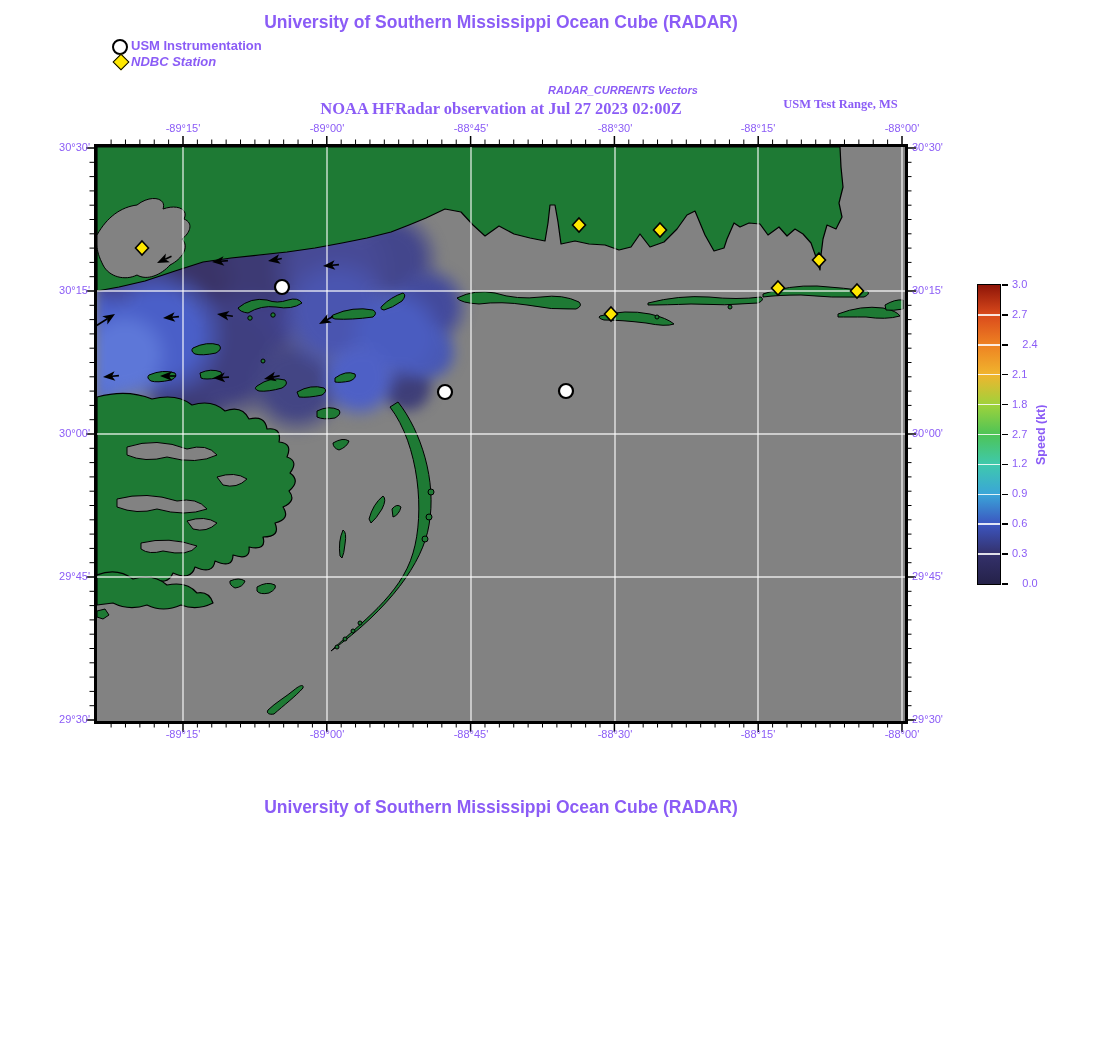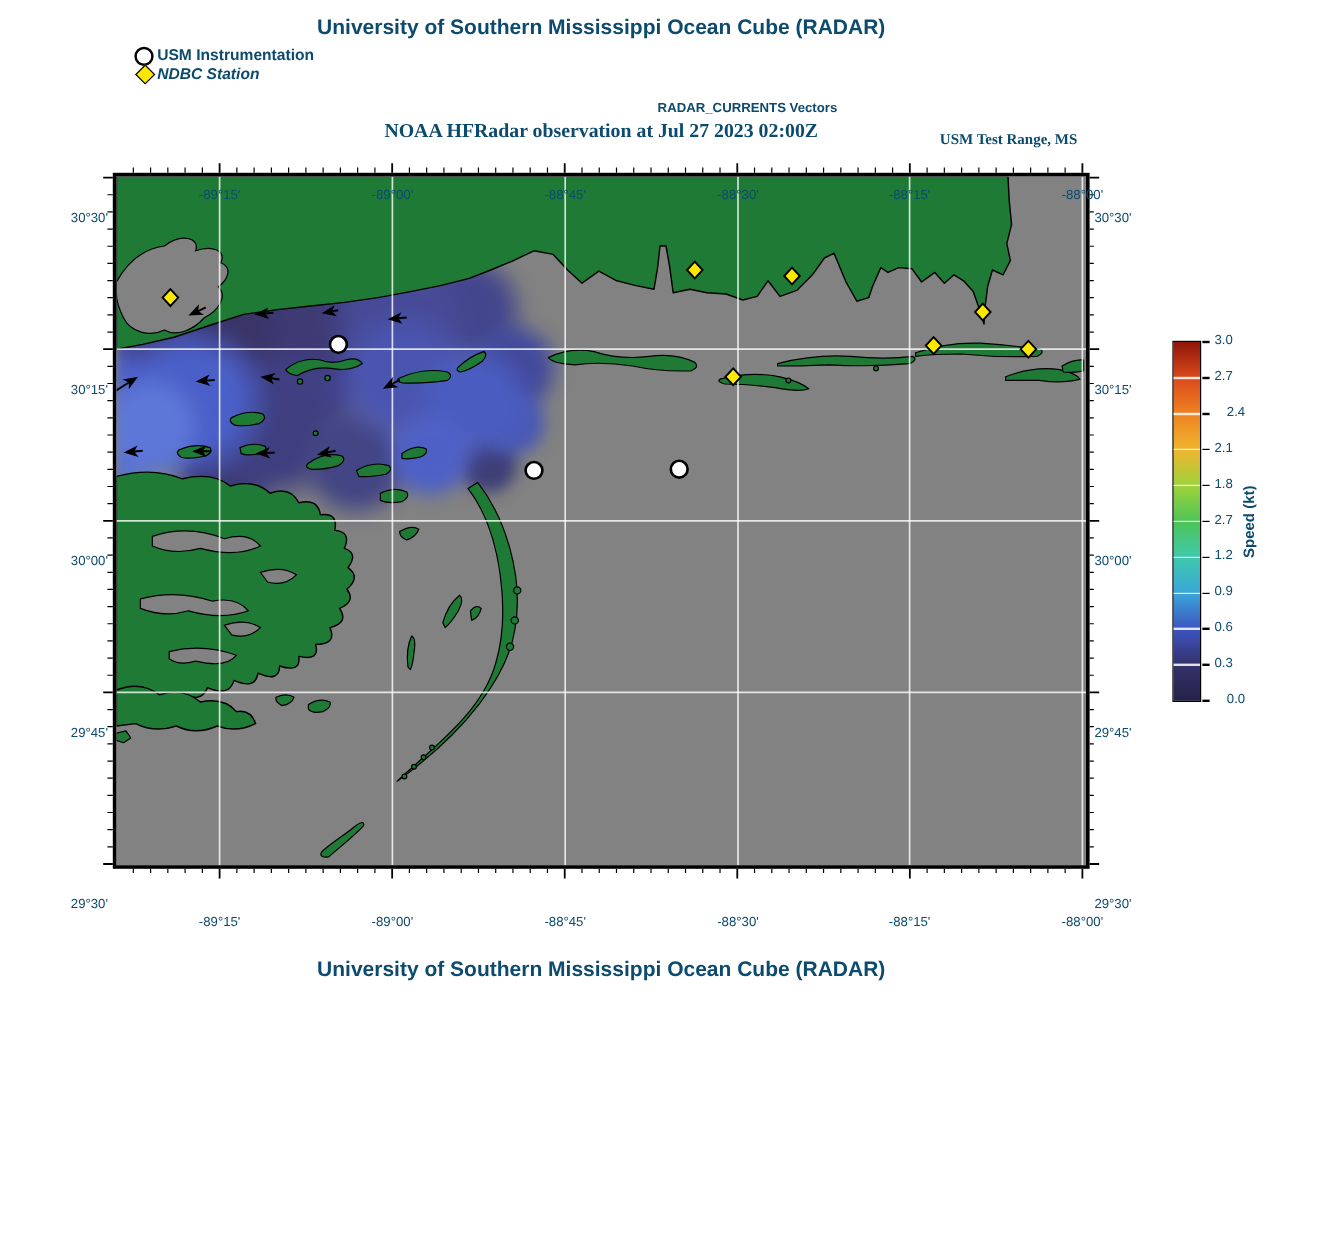--- a/index.html
+++ b/index.html
@@ -1,35 +1,35 @@
 <!DOCTYPE html>
 <html><head>
 <meta charset="utf-8">
 <style>
   html,body{margin:0;padding:0;background:#fff;}
   #fig{position:relative;width:1047px;height:1050px;background:#fff;overflow:hidden;
-       font-family:"Liberation Sans",sans-serif;color:#0c4a6e;}
+       font-family:"Liberation Sans",sans-serif;color:#8b5cf6;}
   .abs{position:absolute;}
   .title{font-weight:bold;font-size:17.5px;text-align:center;letter-spacing:0px;}
   #title-top{left:97px;top:12px;width:808px;}
   #title-bottom{left:97px;top:797px;width:808px;}
   .legend-row{position:absolute;font-weight:bold;font-size:13px;line-height:13px;}
   #legend-circle{left:112px;top:39px;width:12px;height:12px;border:2.2px solid #000;border-radius:50%;background:#fff;}
   #legend-diamond{left:115px;top:56px;width:10px;height:10px;border:1.8px solid #000;background:#ffe800;transform:rotate(45deg);}
   #legend-label-1{left:131px;top:39px;}
   #legend-label-2{left:131px;top:55px;font-style:italic;}
   #scalebox{left:548px;top:37px;width:343px;height:39px;border:2.5px solid #000;background:#fff;}
   .scale-label{position:absolute;left:5px;font-weight:bold;font-size:11.5px;line-height:11px;}
-  #scale-caption{left:548px;top:84px;font-weight:bold;font-size:11px;}
+  #scale-caption{left:548px;top:84px;font-weight:bold;font-size:11px;font-style:italic;}
   #subtitle{left:97px;top:99px;width:808px;text-align:center;font-family:"Liberation Serif",serif;font-weight:bold;font-size:16.5px;}
-  #region-label{left:768px;top:97px;width:145px;text-align:center;font-family:"Liberation Serif",serif;font-weight:bold;font-size:12.5px;margin-top:12px;}
+  #region-label{left:768px;top:97px;width:145px;text-align:center;font-family:"Liberation Serif",serif;font-weight:bold;font-size:12.5px;}
   #map{left:97px;top:147px;width:808px;height:574px;background:#828282;outline:3px solid #000;overflow:hidden;}
   #blob{position:absolute;left:0;top:0;width:808px;height:574px;filter:blur(5px);}
   #land,#overlay{position:absolute;left:0;top:0;}
-  .tick-label{position:absolute;font-size:11px;line-height:14px;white-space:nowrap;margin-top:35px;}
+  .tick-label{position:absolute;font-size:11px;line-height:14px;white-space:nowrap;}
   #cbar{left:978px;top:285px;width:22px;height:299px;outline:1.6px solid #000;}
   .cbar-line{position:absolute;left:0;width:22px;height:1.5px;background:rgba(255,255,255,0.85);}
   .cbar-stub{position:absolute;width:6px;height:1.5px;background:#000;left:1002px;}
   .cbar-label{position:absolute;left:1012px;width:36px;font-size:11px;line-height:13px;}
   #cbar-title{left:1034px;top:372px;height:126px;font-weight:bold;font-size:12.5px;
               writing-mode:vertical-rl;transform:rotate(180deg);text-align:center;}
 </style>
 </head>
 <body>
 

